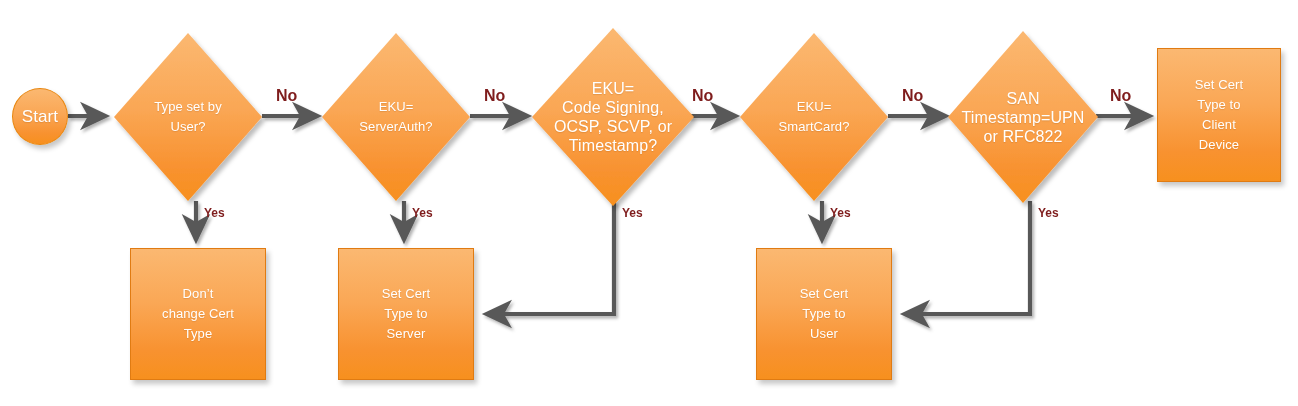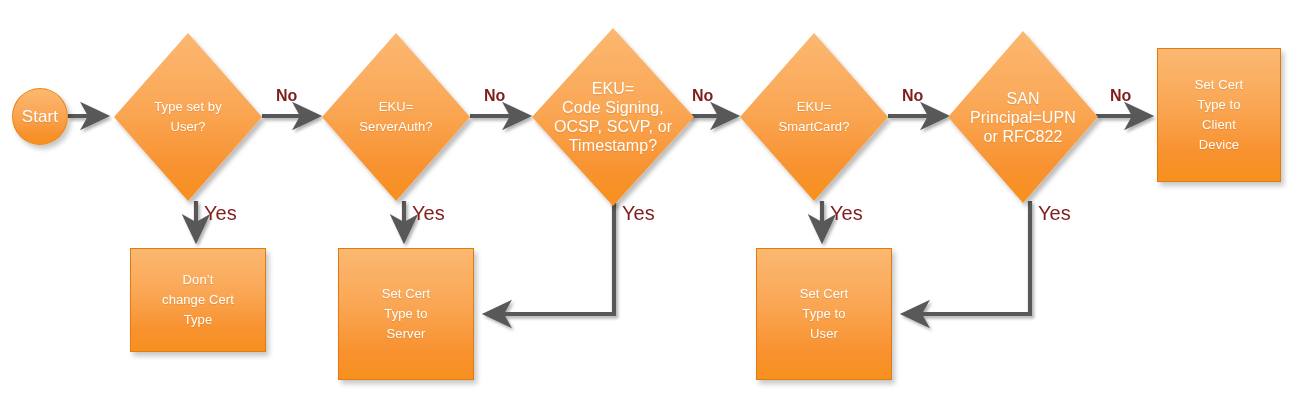--- a/index.html
+++ b/index.html
@@ -86,22 +86,22 @@
     position: absolute;
     color: #7f1d1d;
     font-family: "Liberation Sans", sans-serif;
     font-size: 16px;
     font-weight: bold;
     line-height: 16px;
     white-space: nowrap;
     pointer-events: none;
   }
   .edge-label.yes {
-    font-weight: normal;
-    font-size: 20px;
+    font-weight: bold;
+    font-size: 12px;
   }
 </style>
 </head>
 <body>
 
 <div id="canvas">
 
   <svg id="edges" viewBox="0 0 1298 406" xmlns="http://www.w3.org/2000/svg">
     <defs>
       <marker id="arrowhead" markerWidth="8" markerHeight="8" refX="6.2" refY="4" orient="auto" markerUnits="strokeWidth">
@@ -211,33 +211,33 @@
 SmartCard?</div>
   </div>
 
   <div class="node" style="left:947px; top:30px; width:152px; height:174px;">
     <div class="surface-diamond">
       <svg viewBox="0 0 152 174" preserveAspectRatio="none">
         <polygon points="76,1 151,87 76,173 1,87" fill="url(#dg1)" filter="url(#ns1)"></polygon>
       </svg>
     </div>
     <div class="node-label small">SAN
-Principal=UPN
+Timestamp=UPN
 or RFC822</div>
   </div>
 
   <div class="node" style="left:1157px; top:48px; width:124px; height:134px;">
     <div class="surface-rect"></div>
     <div class="node-label">Set Cert
 Type to
 Client
 Device</div>
   </div>
 
-  <div class="node" style="left:130px; top:248px; width:136px; height:104px;">
+  <div class="node" style="left:130px; top:248px; width:136px; height:132px;">
     <div class="surface-rect"></div>
     <div class="node-label">Don’t
 change Cert
 Type</div>
   </div>
 
   <div class="node" style="left:338px; top:248px; width:136px; height:132px;">
     <div class="surface-rect"></div>
     <div class="node-label">Set Cert
 Type to

